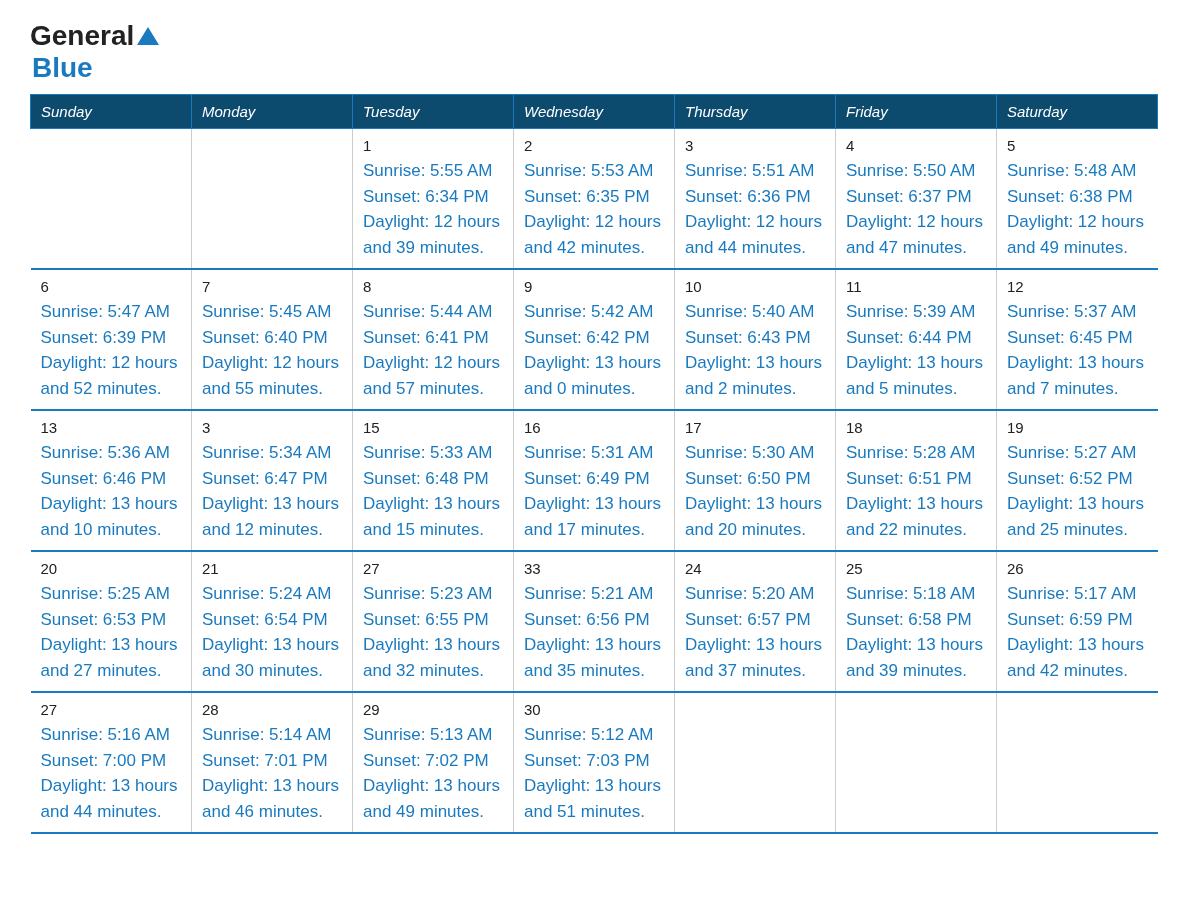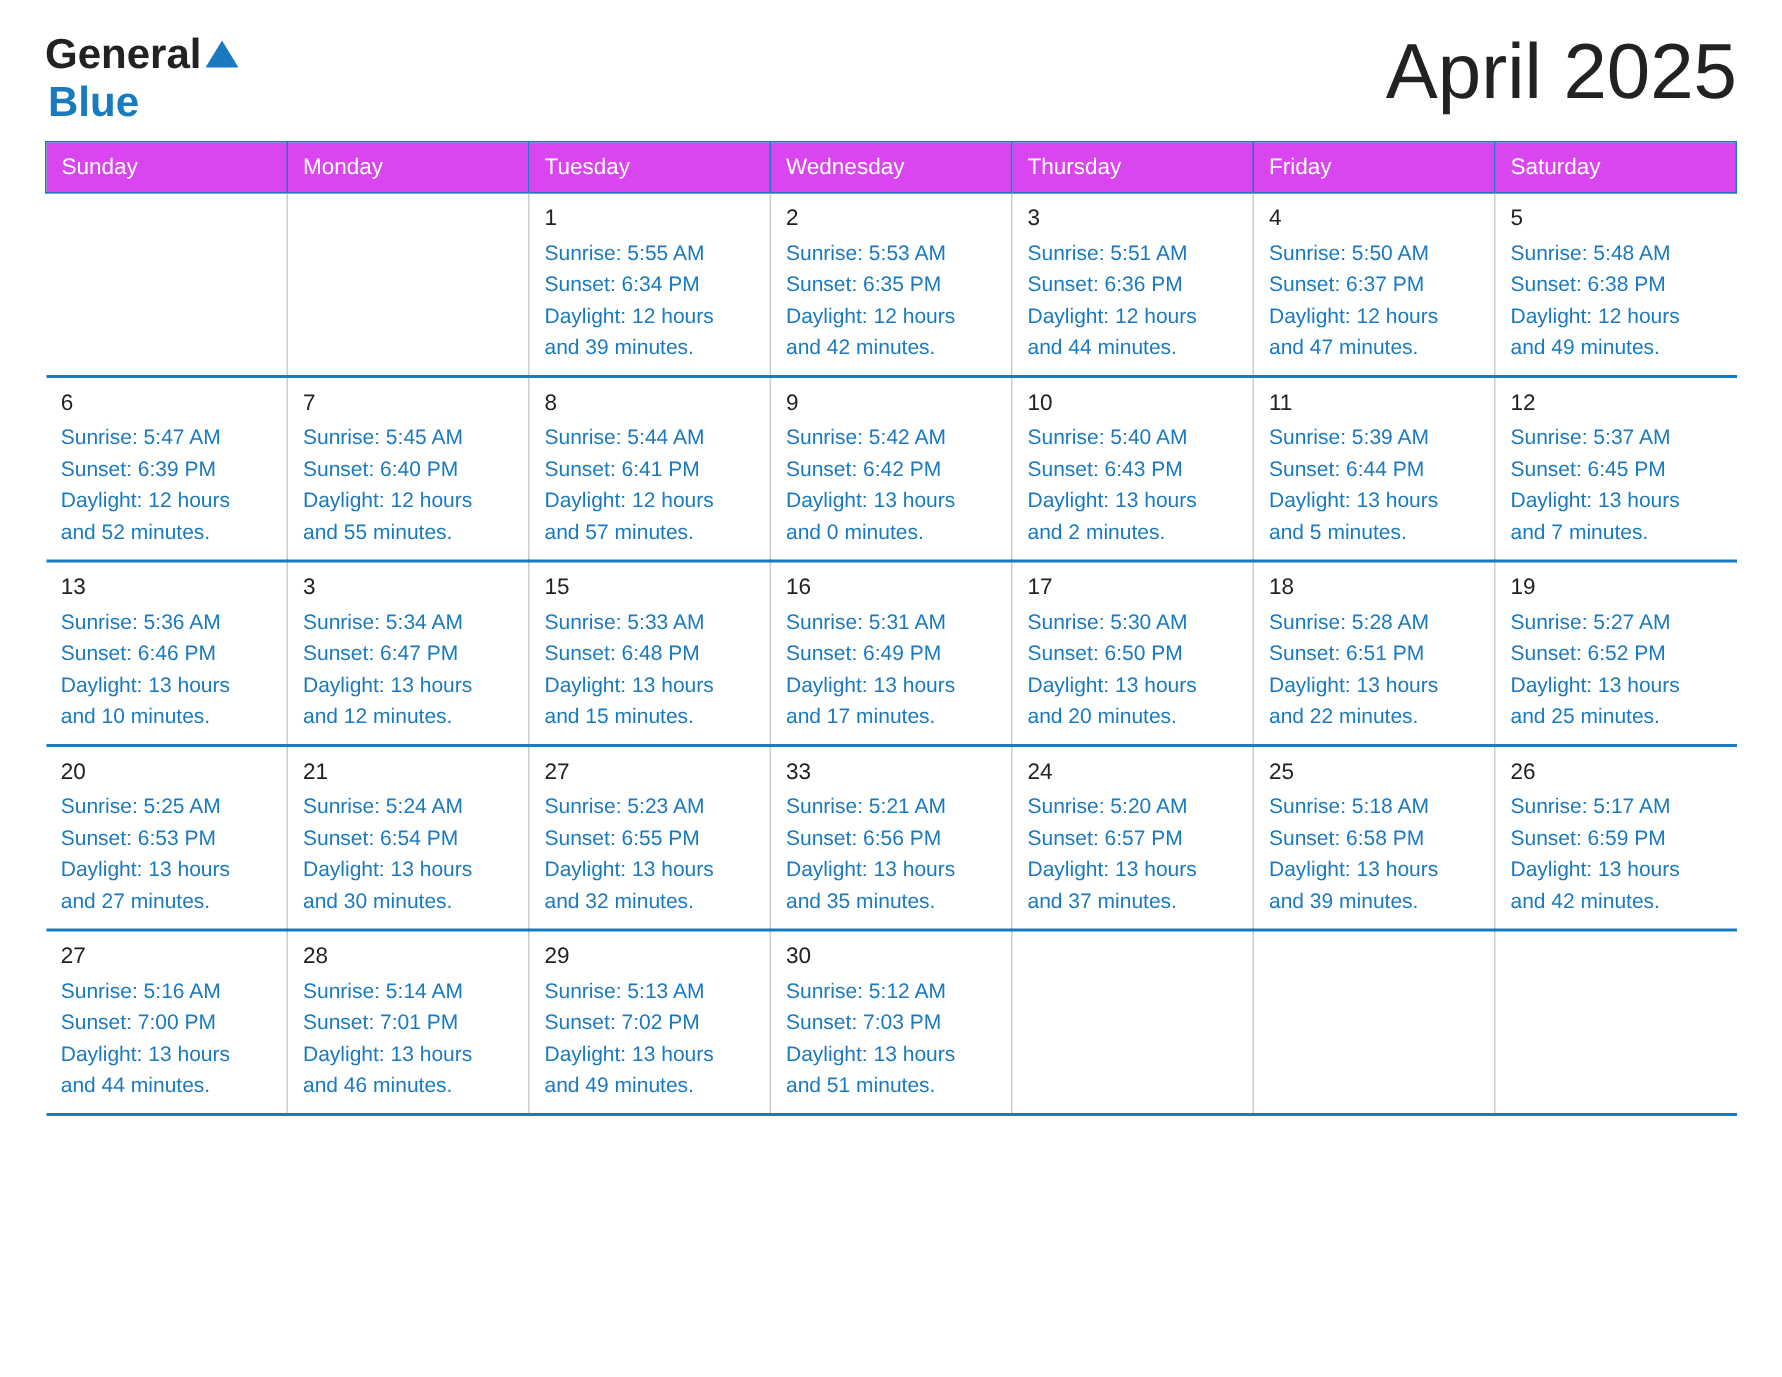--- a/index.html
+++ b/index.html
@@ -49,21 +49,22 @@
       font-size: 22px;
       font-weight: normal;
       color: #444;
     }
     .calendar {
       width: 100%;
       border-collapse: collapse;
       margin-top: 8px;
     }
     .calendar thead tr {
-      background-color: #d946ef;
+      background-color: #0c4a6e;
+      font-style: italic;
     }
     .calendar thead th {
       color: #fff;
       font-size: 15px;
       font-weight: normal;
       padding: 8px 10px;
       text-align: left;
       border: 1px solid #1a7abf;
     }
     .calendar tbody tr {
@@ -83,21 +84,21 @@
       border-right: none;
     }
     .day-number {
       font-size: 15px;
       font-weight: normal;
       color: #222;
       margin-bottom: 4px;
     }
     .day-info {
       color: #1a7abf;
-      font-size: 14px;
+      font-size: 17px;
       line-height: 1.5;
     }
     .empty-cell {
       background: #fff;
     }
   </style>
 </head>
 <body>
 
 <div class="header">
@@ -108,21 +109,20 @@
         <svg width="22" height="22" viewBox="0 0 22 22" style="vertical-align:middle;">
           <polygon points="0,20 11,2 22,20" fill="#1a7abf"></polygon>
         </svg>
       </span>
     </div>
     <div>
       <span class="logo-text-blue" style="font-size:28px; font-weight:bold; color:#1a7abf; margin-left:2px;">Blue</span>
     </div>
   </div>
   <div class="title-section">
-    <h1>April 2025</h1>
   </div>
 </div>
 
 <table class="calendar">
   <thead>
     <tr>
     <th>Sunday</th>
         <th>Monday</th>
         <th>Tuesday</th>
         <th>Wednesday</th>

